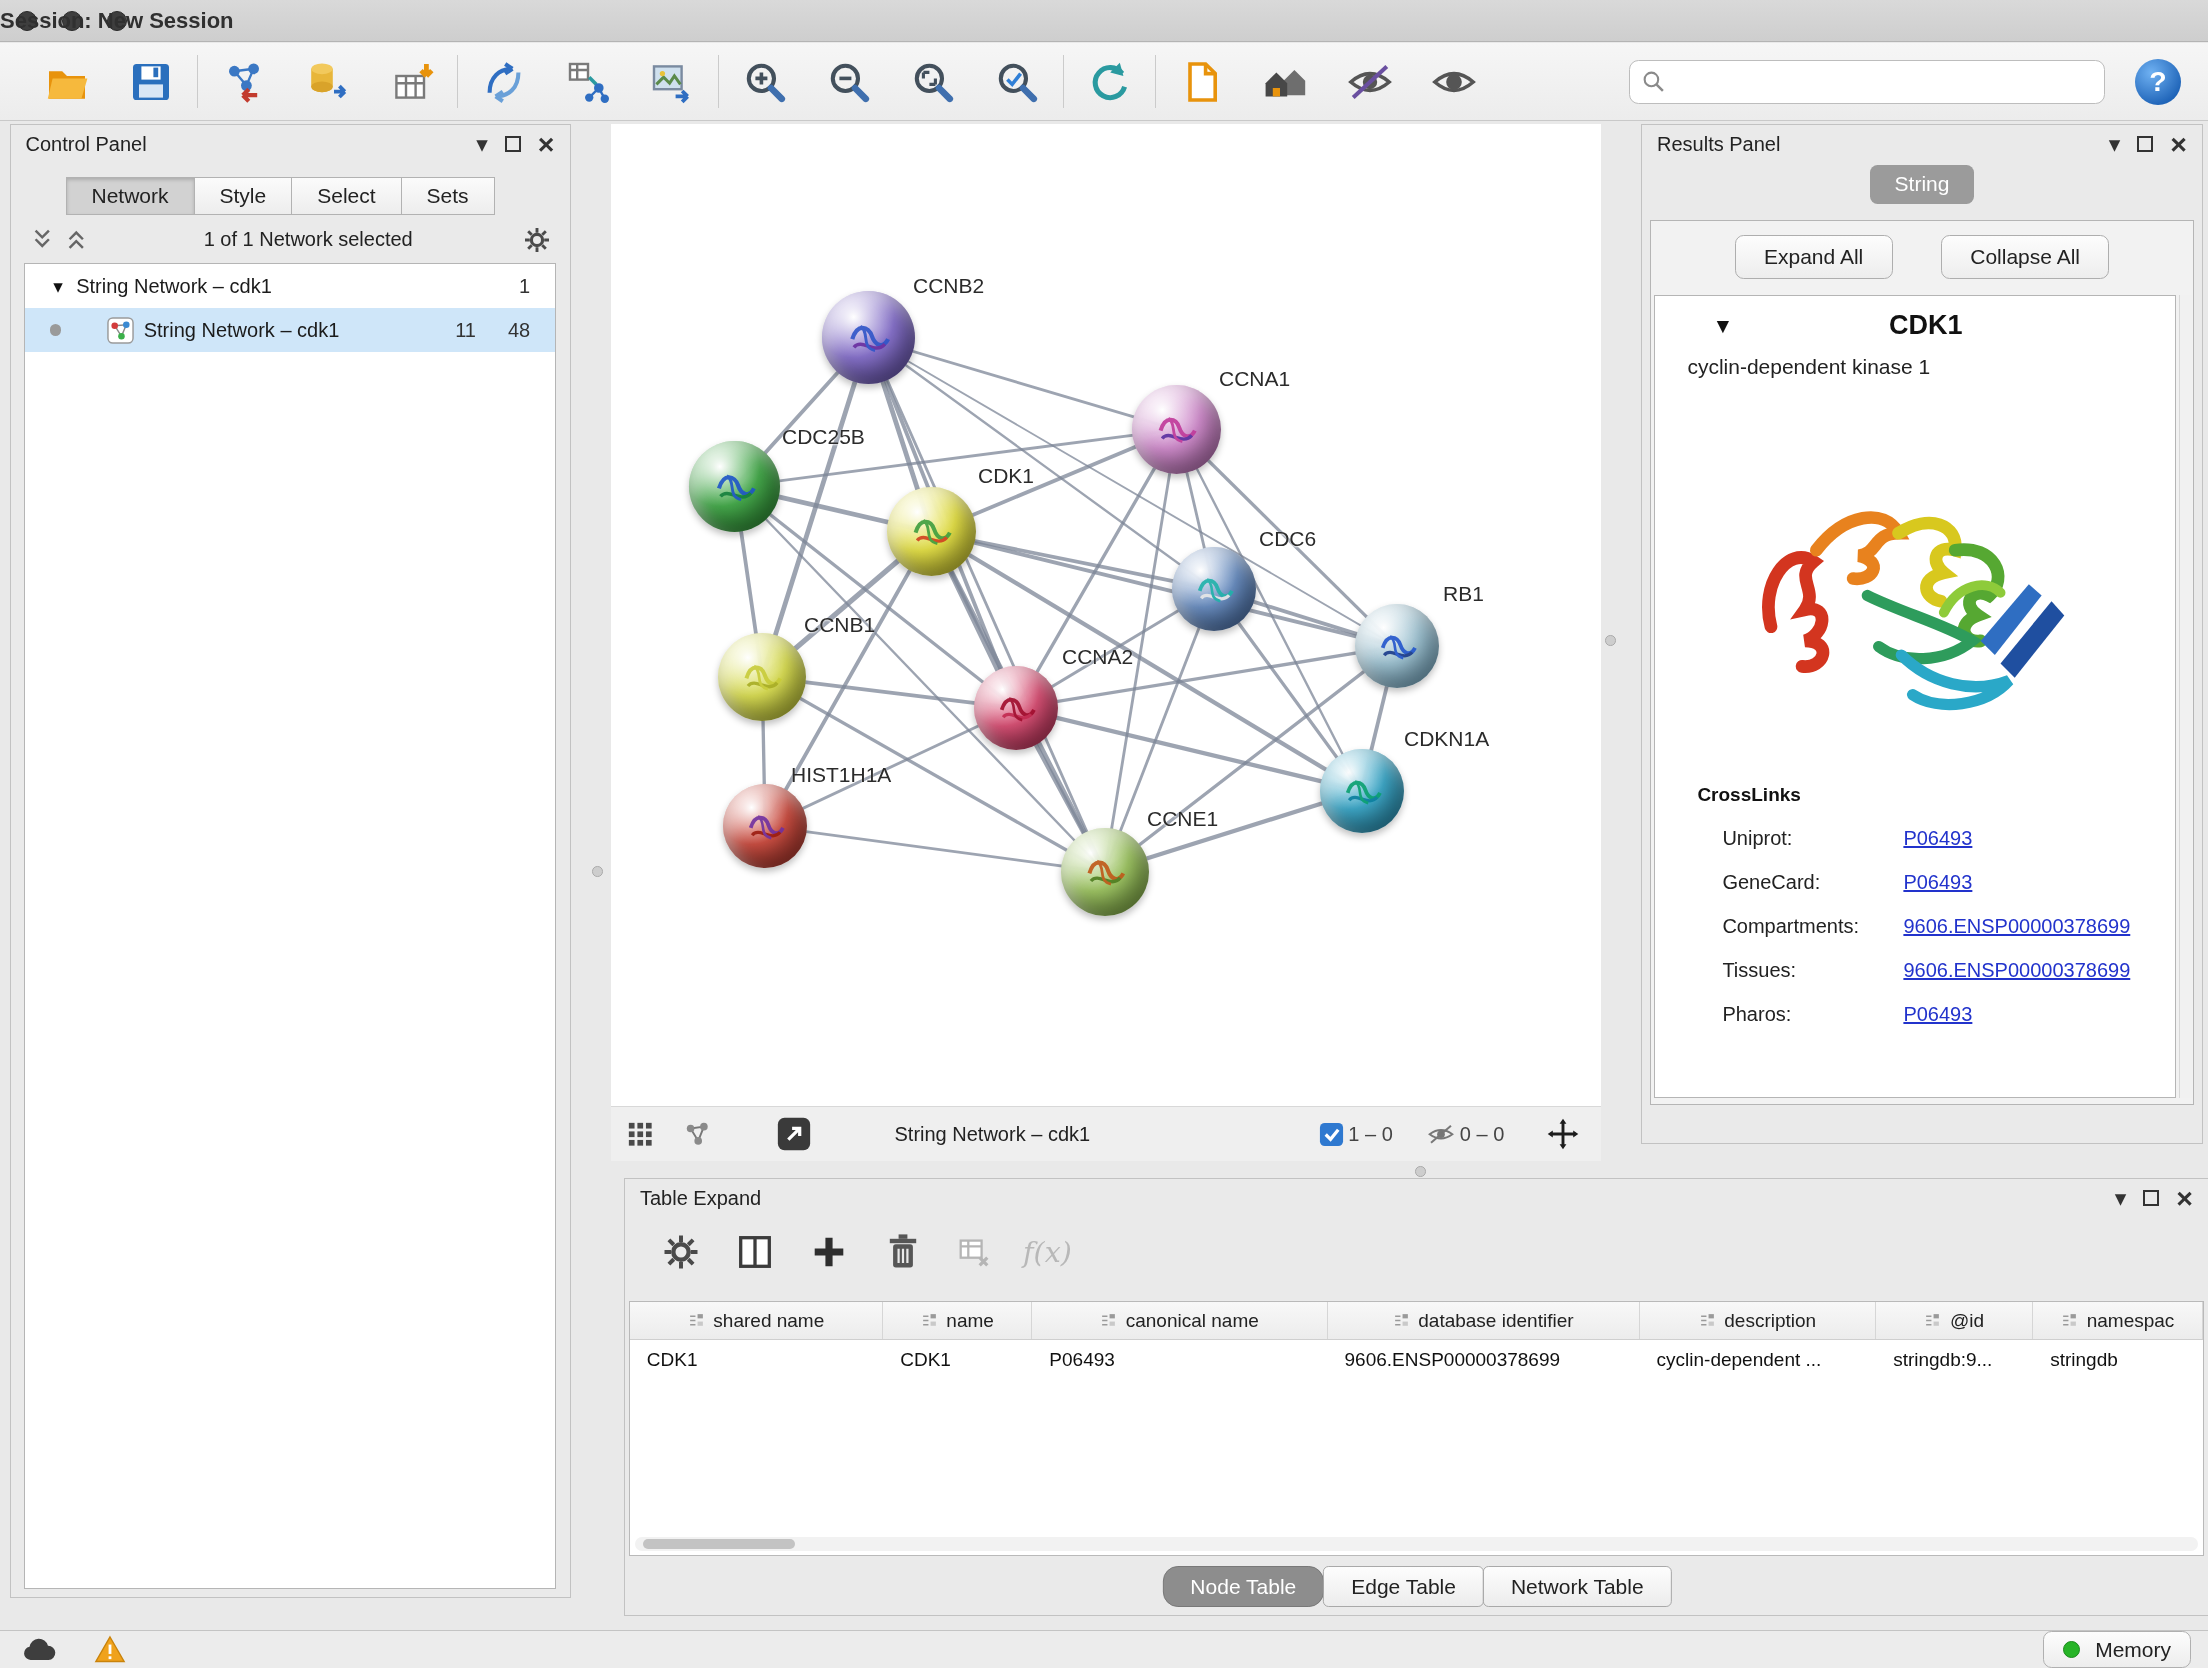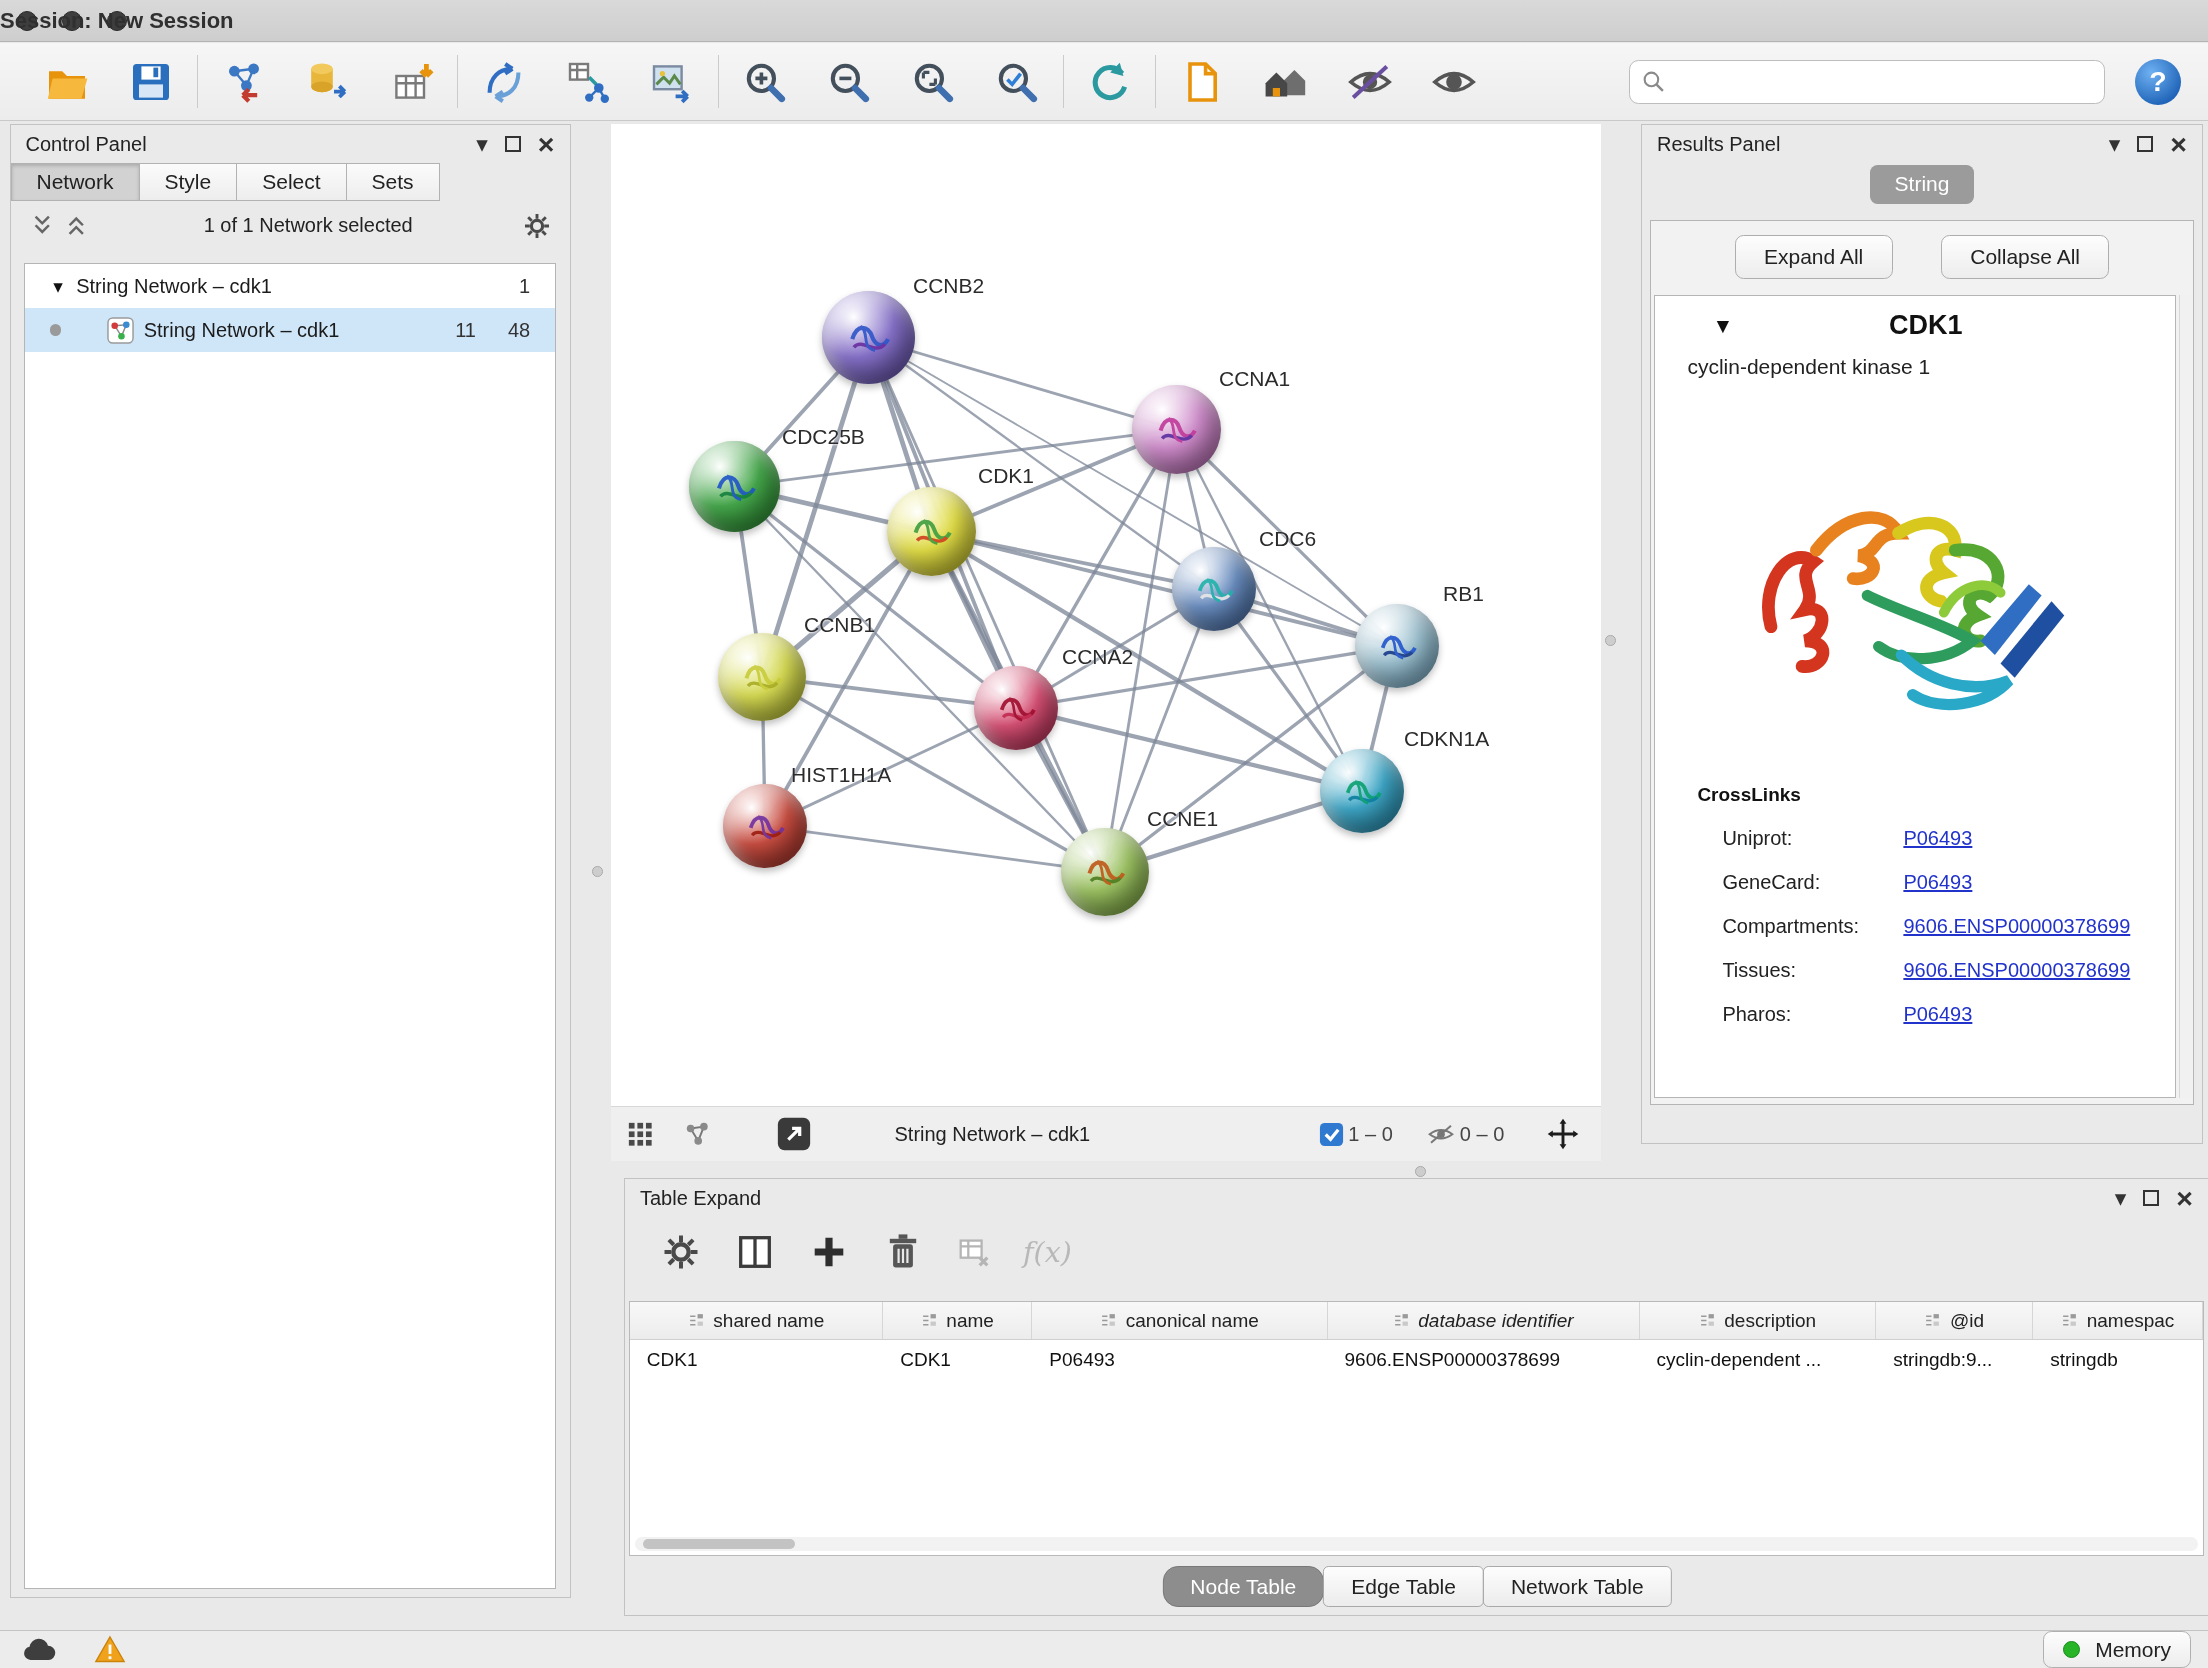--- a/index.html
+++ b/index.html
@@ -32,21 +32,21 @@
   
   .phead { height:38px; display:flex; align-items:center; padding:0 15px; font-size:20px; color:#222; }
   .win-controls { margin-left:auto; display:flex; gap:17px; align-items:center; }
   .wc { font-size:23px; color:#333; cursor:pointer; line-height:1; }
   .wc-box { width:16px; height:16px; border:2.4px solid #333; }
   .wc-x { font-size:28.5px; font-weight:bold; }
 
   
   .control-panel { position:absolute; left:9.5px; top:124px; width:561px; height:1474px;
     background:#eaeaea; border:1px solid #c2c2c2; }
-  .cp-tabs { display:flex; margin-top:0; }
+  .cp-tabs { display:flex; padding-left:55px; margin-top:14px; }
   .cp-tab { height:38px; padding:0 25px; display:flex; align-items:center; font-size:21px; color:#222;
     background:linear-gradient(#fbfbfb,#ededed); border:1px solid #b2b2b2; margin-right:-1px;
     cursor:pointer; }
   .cp-tab.selected { background:#d2d2d2; box-shadow:inset 0 1.9px 3.8px rgba(0,0,0,.18); }
   .cp-select-row { height:49px; display:flex; align-items:center; padding:0 17px; }
   .cp-select-row .chev { width:28.5px; height:28.5px; margin-right:5.7px; cursor:pointer; }
   .cp-status { flex:1; text-align:center; font-size:20px; color:#222; }
   .gear-btn { width:32px; height:32px; cursor:pointer; }
   .tree-box { position:absolute; left:13.3px; right:13.3px; top:138px; bottom:7.6px;
     background:#fff; border:1px solid #b5b5b5; }
@@ -632,21 +632,21 @@
           <span>name</span>
         </div>
         <div class="th" style="width: 297px;">
           <svg class="col-icon" viewBox="0 0 16 16">
             <path d="M2 4 h5 M2 8 h5 M2 12 h5" stroke="#9a9a9a" stroke-width="1.6"></path>
             <rect x="9" y="2" width="5" height="4" fill="#9a9a9a"></rect>
             <rect x="9" y="9" width="5" height="4" fill="#c9c9c9"></rect>
           </svg>
           <span>canonical name</span>
         </div>
-        <div class="th" style="width: 314px; font-style: italic;">
+        <div class="th" style="width: 314px;">
           <svg class="col-icon" viewBox="0 0 16 16">
             <path d="M2 4 h5 M2 8 h5 M2 12 h5" stroke="#9a9a9a" stroke-width="1.6"></path>
             <rect x="9" y="2" width="5" height="4" fill="#9a9a9a"></rect>
             <rect x="9" y="9" width="5" height="4" fill="#c9c9c9"></rect>
           </svg>
           <span>database identifier</span>
         </div>
         <div class="th" style="width: 238px;">
           <svg class="col-icon" viewBox="0 0 16 16">
             <path d="M2 4 h5 M2 8 h5 M2 12 h5" stroke="#9a9a9a" stroke-width="1.6"></path>

